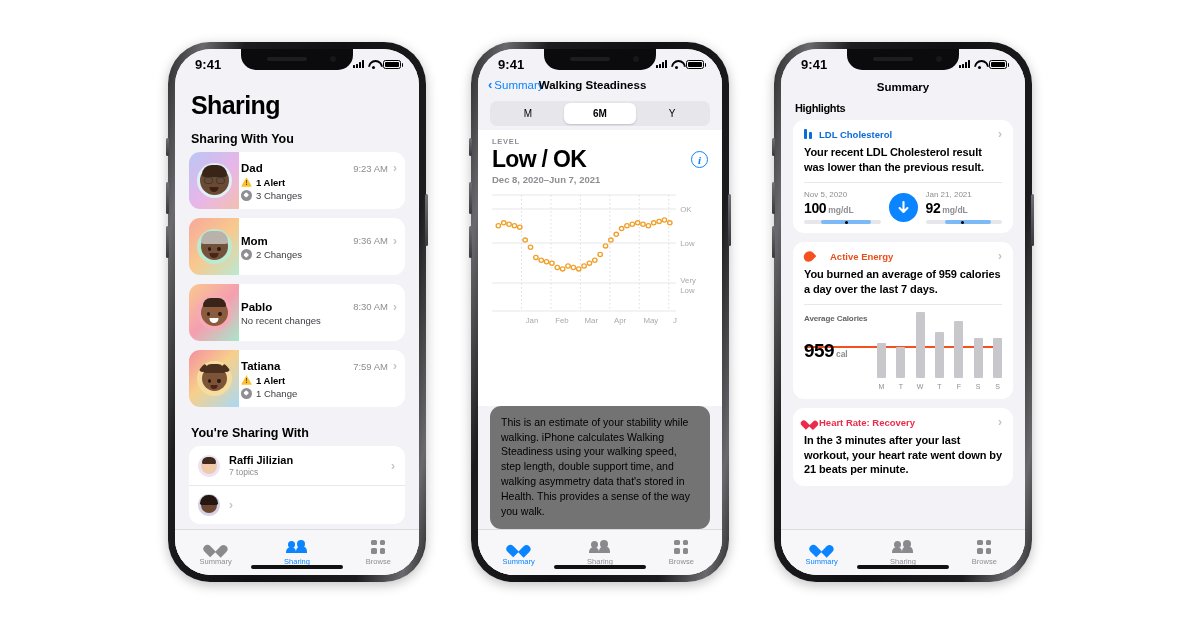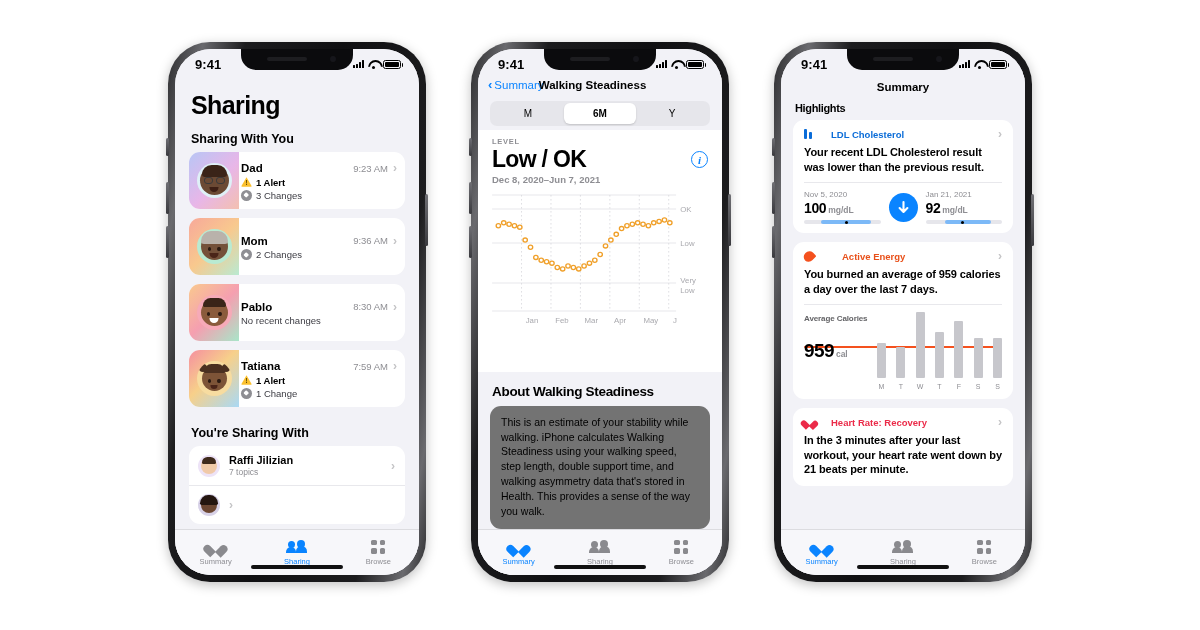--- a/index.html
+++ b/index.html
@@ -196,21 +196,21 @@
                    font-size:10.5px; line-height:1.42; color:#000; }
 
   
   .p3-body { position:absolute; inset:0; background:#f2f2f7; padding-top:26px;
              display:flex; flex-direction:column; }
   .p3-nav { text-align:center; font-size:11.5px; font-weight:700; color:#000;
             padding: 6px 0 9px; background:#f2f2f7; }
   .p3-h { font-size:11px; font-weight:800; letter-spacing:-.35px; color:#000; padding: 0 14px 6px; }
   .p3-scroll { flex:1; overflow:hidden; }
   .hl-card { margin: 0 12px 9px; background:#fff; border-radius:11px; padding: 8px 11px 9px; }
-  .hl-head { display:flex; align-items:center; gap:16px; }
+  .hl-head { display:flex; align-items:center; gap:4px; }
   .hl-title { font-size:9.5px; font-weight:700; flex:1; }
   .hl-title.blue{ color:#0a6cd8; } .hl-title.orange{ color:#e8501a;margin-left:12px; } .hl-title.red{ color:#eb2b49; }
   .hl-text { font-size:11px; font-weight:700; line-height:1.33; color:#000; margin-top:5px; letter-spacing:-.1px; }
   .hl-sep { height:.8px; background:#e8e8ec; margin: 8px 0 7px; }
 
   .ic-ldl { width:11px;height:10px; display:flex; gap:1.6px; align-items:flex-end; }
   .ic-ldl i{ display:block; width:3.2px; background:#0a6cd8; border-radius:1px; }
   .ic-ldl i:nth-child(1){height:10px} .ic-ldl i:nth-child(2){height:7px}
   .ic-flame { width:10px;height:11px; background:#f4511e;
     border-radius: 50% 12% 50% 50%; transform: rotate(45deg); }
@@ -539,21 +539,20 @@
                 <circle cx="146.38" cy="35.28" r="2.1" fill="#fff" stroke="#f0a02a" stroke-width="1.3"></circle>
                 <circle cx="151.50" cy="36.72" r="2.1" fill="#fff" stroke="#f0a02a" stroke-width="1.3"></circle>
                 <circle cx="156.63" cy="33.84" r="2.1" fill="#fff" stroke="#f0a02a" stroke-width="1.3"></circle>
                 <circle cx="161.75" cy="32.40" r="2.1" fill="#fff" stroke="#f0a02a" stroke-width="1.3"></circle>
                 <circle cx="166.88" cy="30.96" r="2.1" fill="#fff" stroke="#f0a02a" stroke-width="1.3"></circle>
                 <circle cx="172.00" cy="33.84" r="2.1" fill="#fff" stroke="#f0a02a" stroke-width="1.3"></circle>
               </svg>
           </div>
         </div>
 
-        <div class="p2-about-h">About Walking Steadiness</div>
         <div class="p2-about-card">This is an estimate of your stability while walking. iPhone calculates Walking Steadiness using your walking speed, step length, double support time, and walking asymmetry data that's stored in Health. This provides a sense of the way you walk.</div>
 
         <div class="tabbar">
           <div class="tab active">
             <div class="ic-heart"></div>
             <div class="lbl">Summary</div>
           </div>
           <div class="tab">
             <div class="ic-people">
                 <span class="h1"></span>

